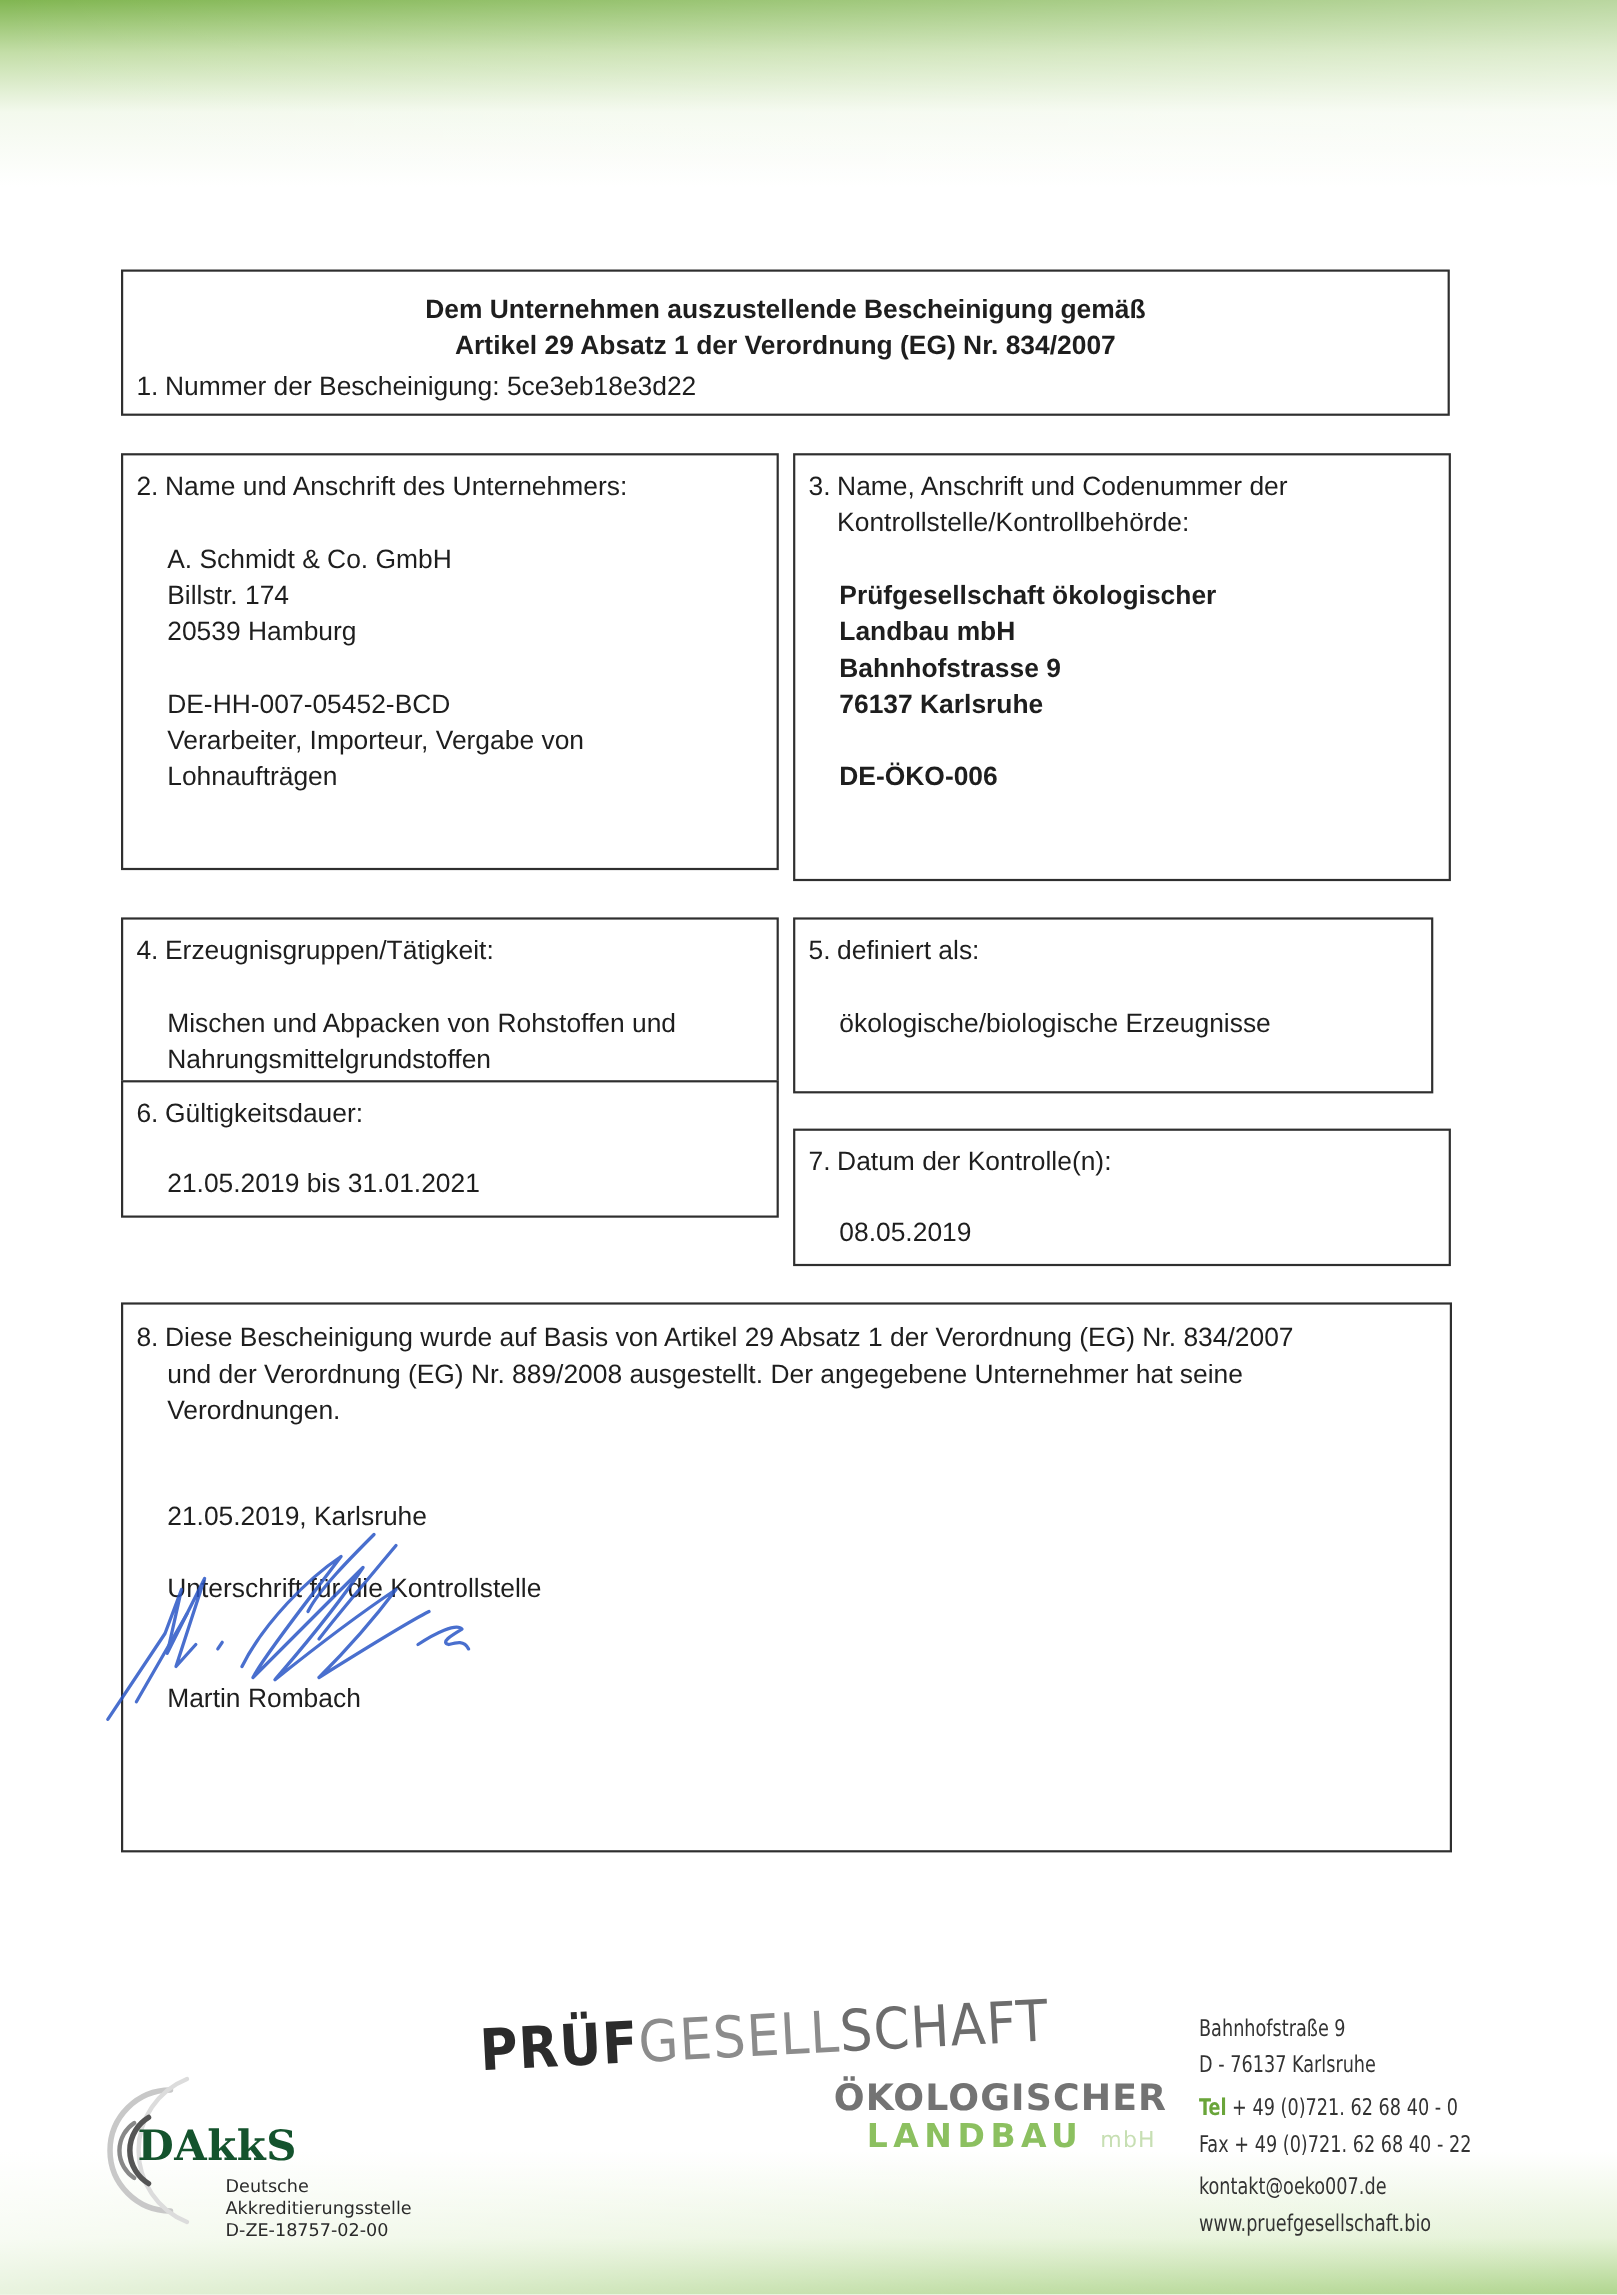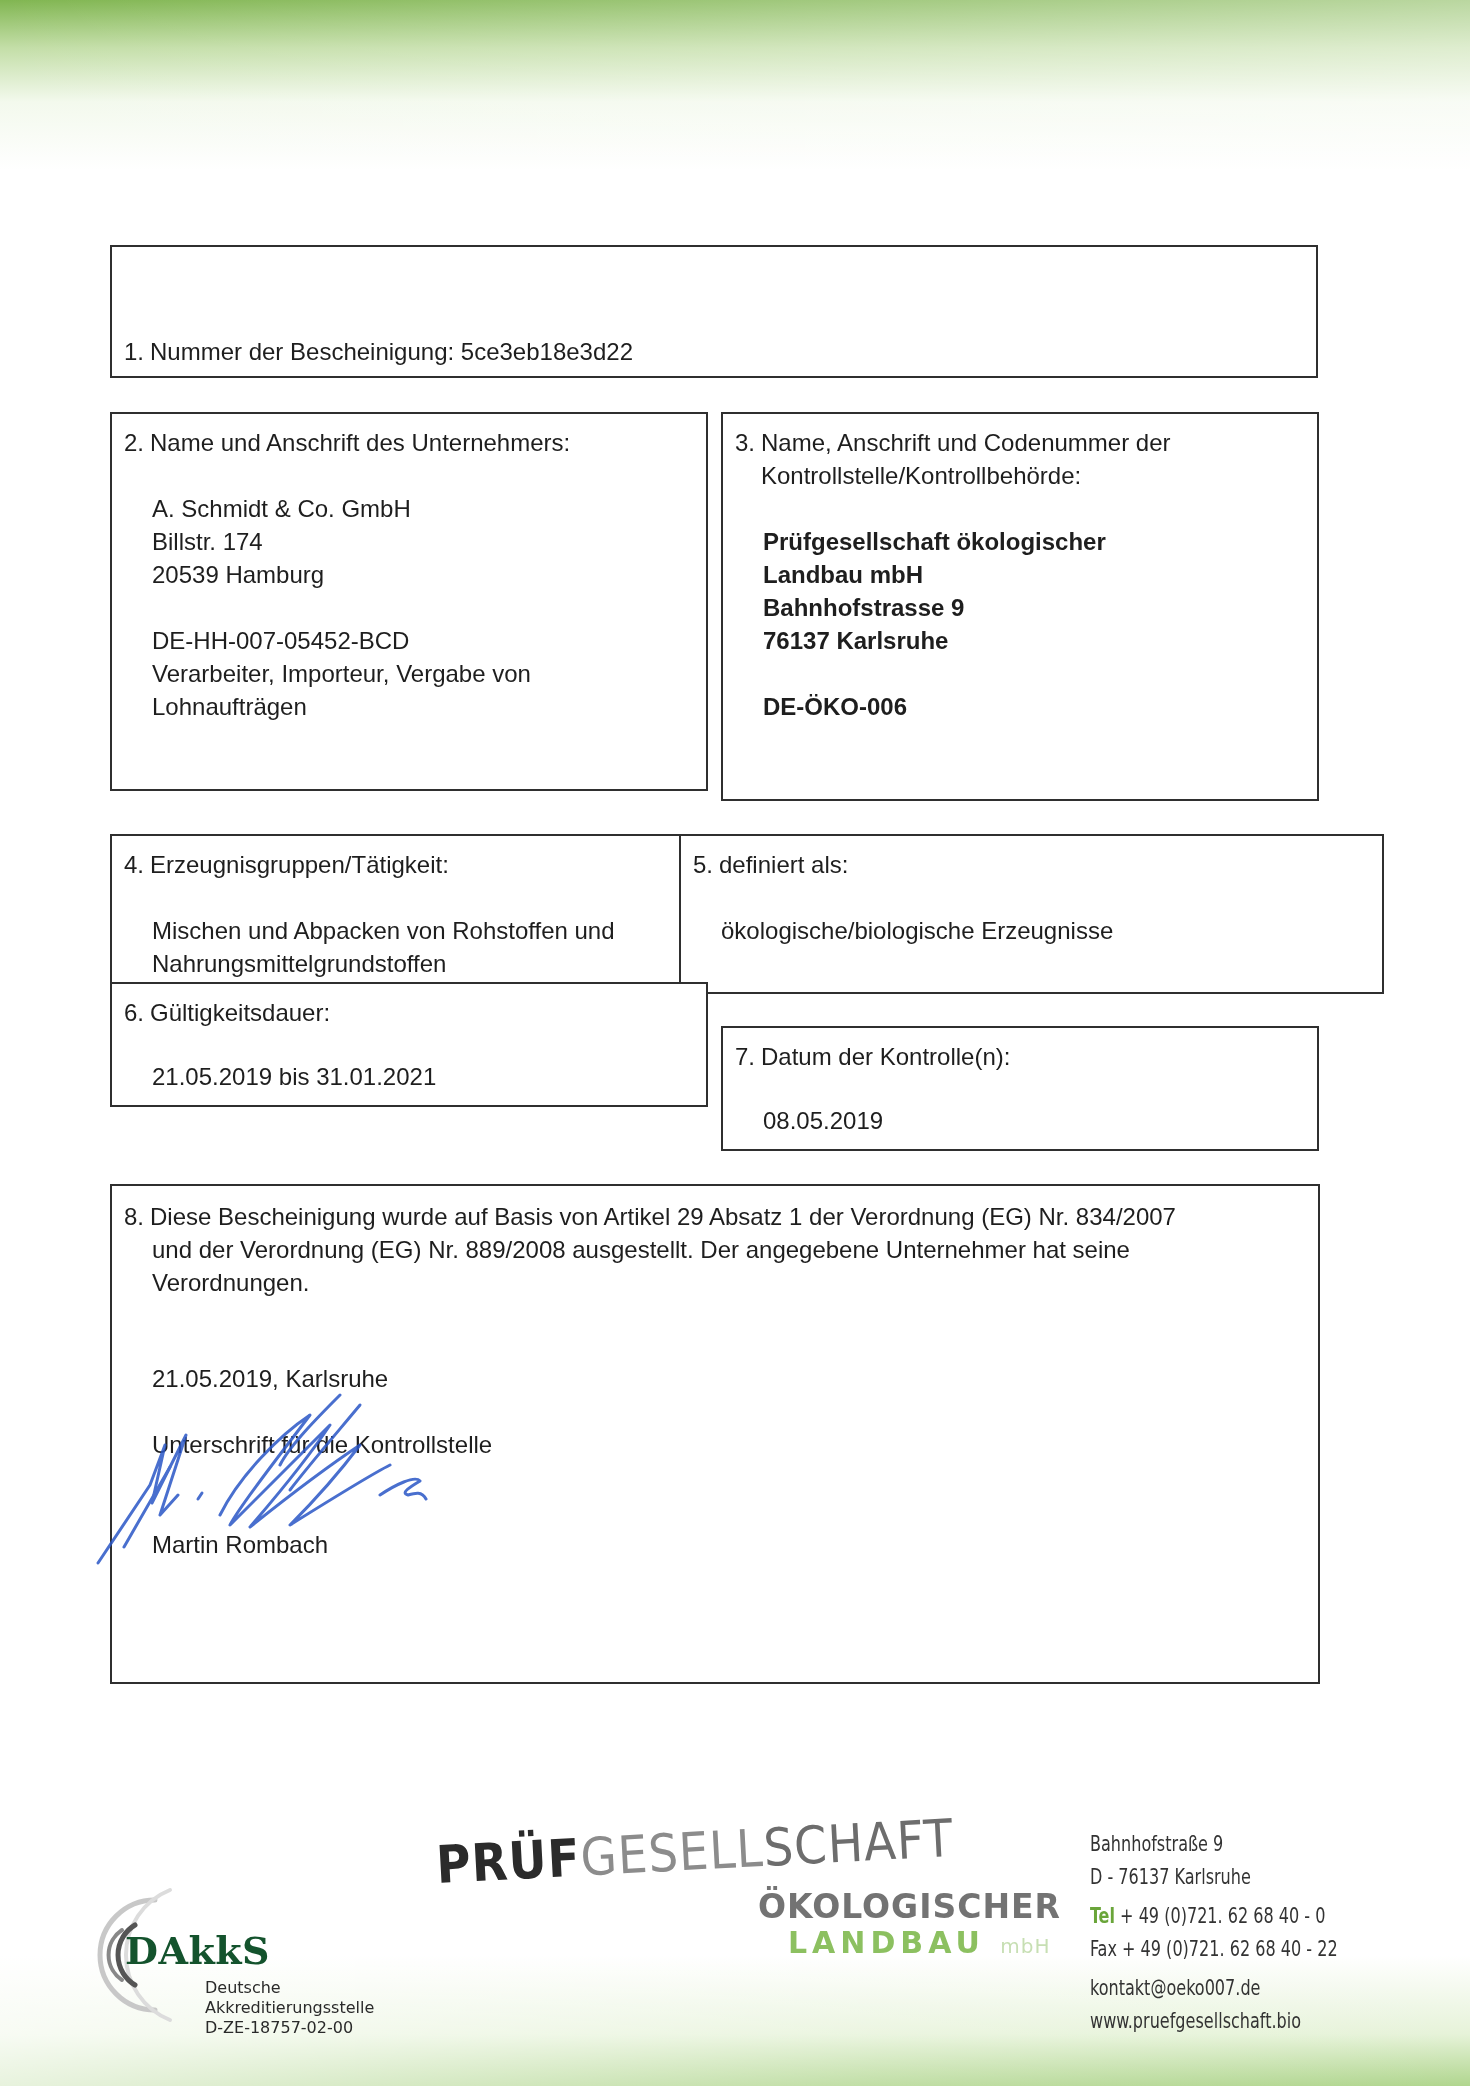--- a/index.html
+++ b/index.html
@@ -35,21 +35,21 @@
   .indent { position: absolute; left: 40px; white-space: nowrap; }
   .bold { font-weight: bold; text-align: right; }
 
   #box1 { left: 110px; top: 245px; width: 1208px; height: 133px; }
   #box1 .title { position: absolute; left: 0; right: 0; top: 18px; text-align: center; font-weight: bold; font-size: 24px; line-height: 33px; }
   #box1 .lbl { top: 88px; }
 
   #box2 { left: 110px; top: 412px; width: 598px; height: 379px; }
   #box3 { left: 721px; top: 412px; width: 598px; height: 389px; }
   #box4 { left: 110px; top: 834px; width: 598px; height: 160px; }
-  #box5 { left: 679px; top: 834px; width: 705px; height: 160px; }
+  #box5 { left: 721px; top: 834px; width: 582px; height: 160px; }
   #box6 { left: 110px; top: 982px; width: 598px; height: 125px; }
   #box7 { left: 721px; top: 1026px; width: 598px; height: 125px; }
   #box8 { left: 110px; top: 1184px; width: 1210px; height: 500px; }
 
   .para8 { position: absolute; left: 12px; top: 14px; width: 1180px; white-space: nowrap; }
   .para8 .line { display: block; padding-left: 28px; }
   .para8 .line.first { padding-left: 0; }
 
   .signature {
     position: absolute; left: 90px; top: 1375px; width: 440px; height: 200px; pointer-events: none;
@@ -74,20 +74,24 @@
   .contact .gap { height: 6px; }
   .contact .tel-lbl { color: #6aa53a; font-weight: bold; }
 </style>
 </head>
 <body>
 
 <div class="top-band"></div>
 <div class="bottom-band"></div>
 
 <div class="box" id="box1">
+  <div class="title">
+    <div>Dem Unternehmen auszustellende Bescheinigung gemäß</div>
+    <div>Artikel 29 Absatz 1 der Verordnung (EG) Nr. 834/2007</div>
+  </div>
   <div class="lbl">
     <span class="num">1.</span><span>Nummer der Bescheinigung: 5ce3eb18e3d22</span>
   </div>
 </div>
 
 <div class="box" id="box2">
   <div class="lbl" style="top:12px">
     <span class="num">2.</span><span>Name und Anschrift des Unternehmers:</span>
   </div>
   <div class="indent" style="top:78px">A. Schmidt &amp; Co. GmbH</div>

